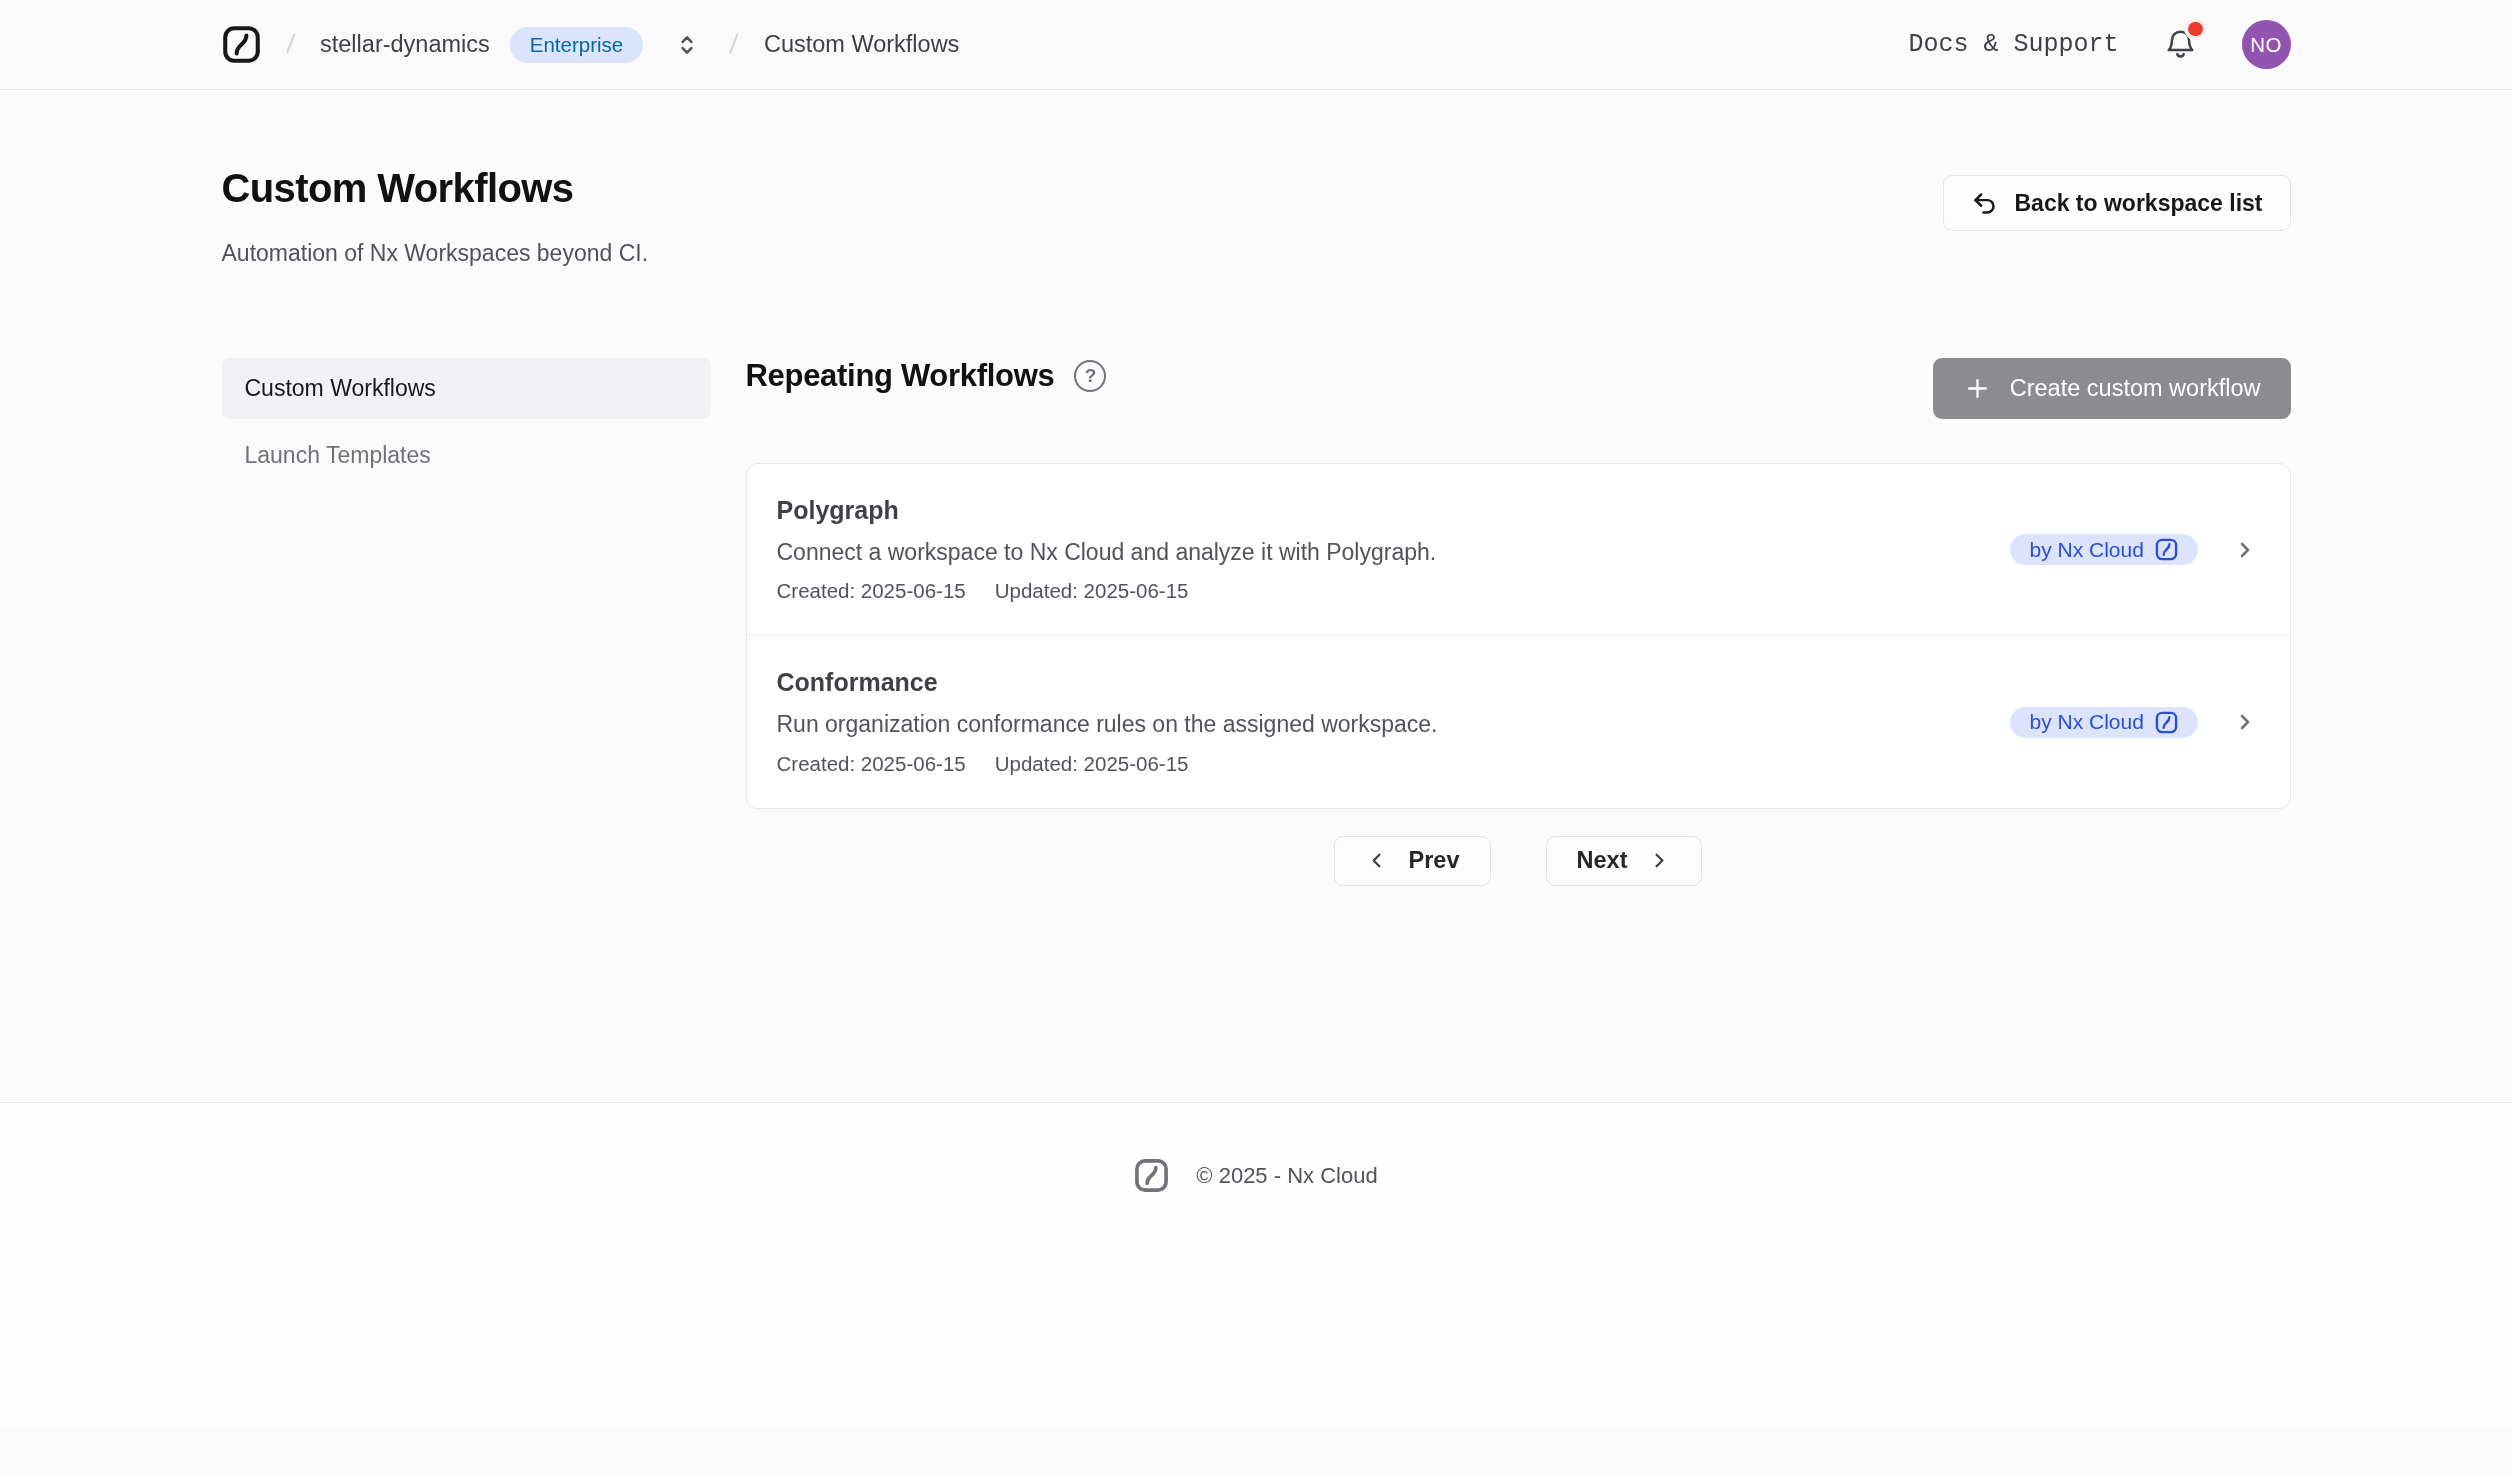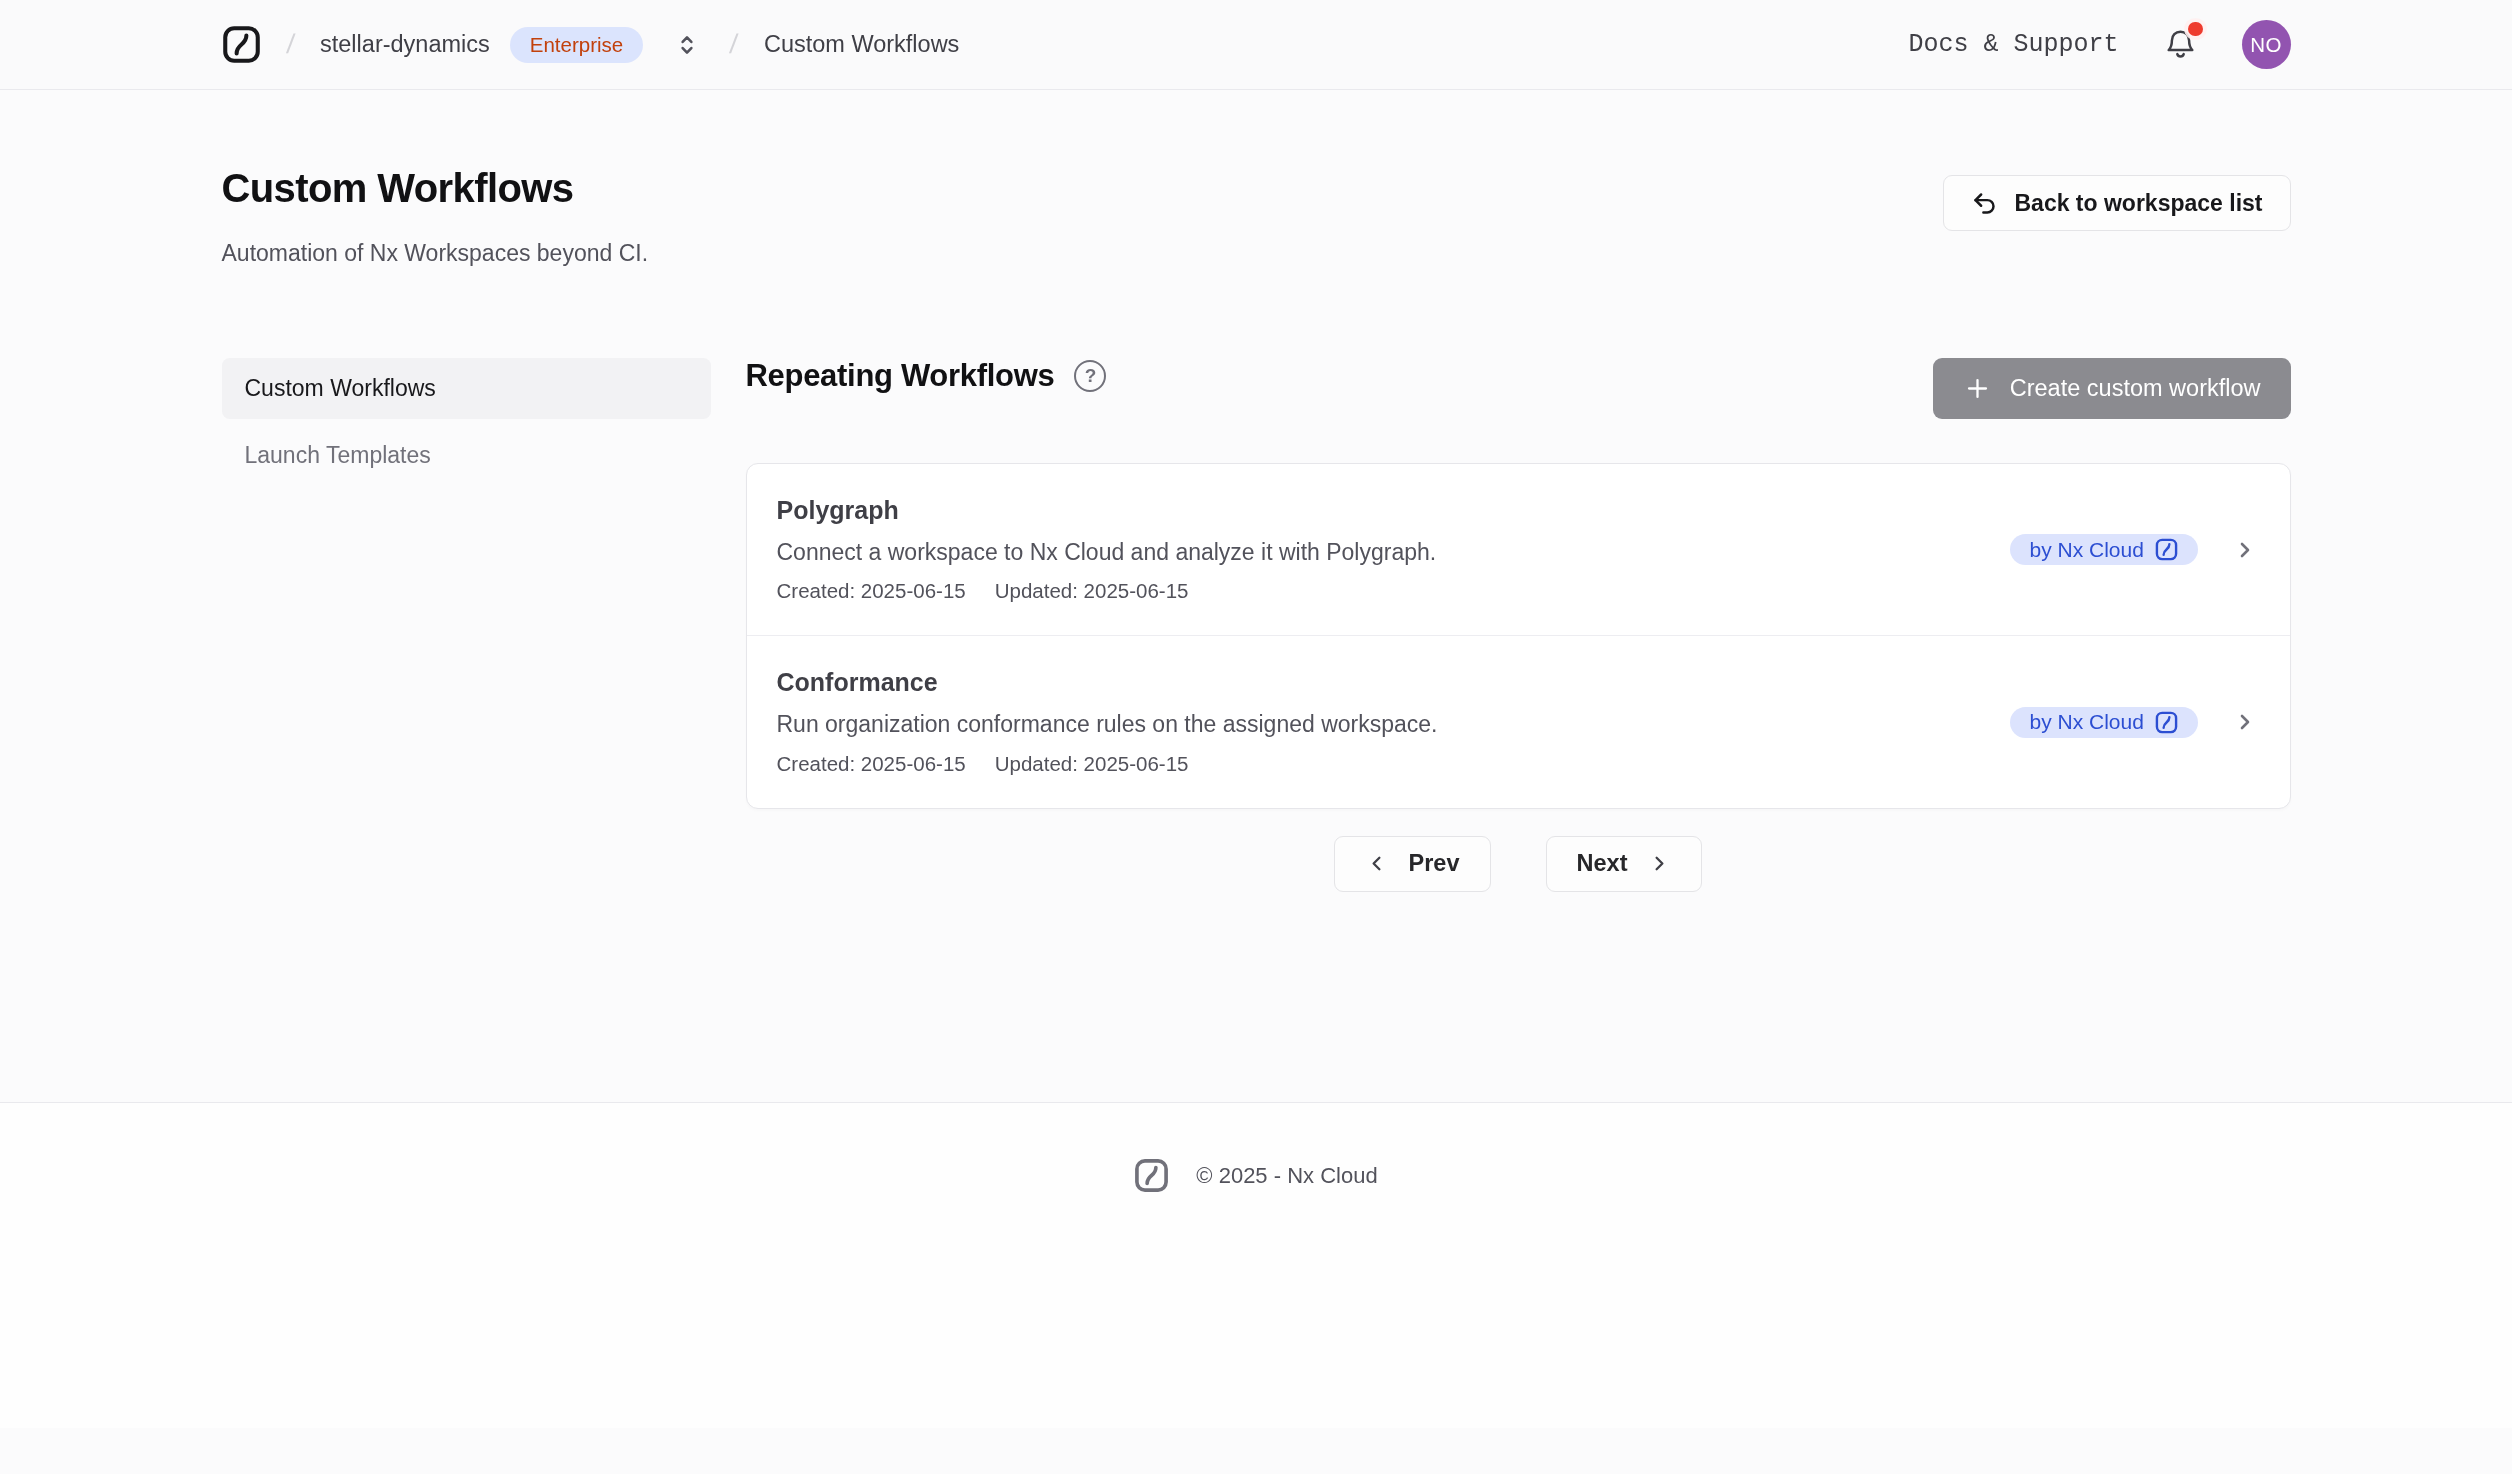--- a/index.html
+++ b/index.html
@@ -21,21 +21,21 @@
   .header-inner {
     width: 2069px; height: 100%;
     margin: 0 auto;
     display: flex; align-items: center; justify-content: space-between;
   }
   .crumbs { display: flex; align-items: center; gap: 26px; }
   .crumb-slash { font-size: 27px; color: #d4d4d8; font-weight: 400; transform: skewX(-6deg); }
   .ws-name { font-size: 23.5px; font-weight: 500; color: #3f3f46; }
   .plan-badge {
     height: 36px; padding: 0 20px; border-radius: 20px;
-    background: #dbe4fd; color: #c2410c;
+    background: #dbe4fd; color: #0369a1;
     font-size: 20.5px; font-weight: 500;
     display: inline-flex; align-items: center;
     margin-left: -6px;
   }
   .ws-switcher { display: inline-flex; align-items: center; padding: 4.6px; cursor: pointer; }
   .crumb-page { font-size: 23.5px; font-weight: 500; color: #3f3f46; }
 
   .header-right { display: flex; align-items: center; gap: 44px; }
   .docs-link { font-size: 25px; color: #3f3f46; font-weight: 500; cursor: pointer; font-family: Liberation Mono, monospace; }
   .bell-wrap { position: relative; display: inline-flex; cursor: pointer; }
@@ -124,21 +124,21 @@
     height: 31px; padding: 0 20px; border-radius: 20.5px;
     background: #dce3fd; color: #2c4ed2;
     font-size: 21px; font-weight: 500;
     display: inline-flex; align-items: center; gap: 10.6px;
     cursor: pointer;
   }
 
   
   .pagination { display: flex; justify-content: center; gap: 55px; margin-top: 27px; }
   .page-btn {
-    height: 56px; padding: 0 30px;
+    height: 50px; padding: 0 30px;
     display: inline-flex; align-items: center; gap: 21px;
     background: #fdfdfd; border: 1.5px solid #e4e4e7; border-radius: 9px;
     font-size: 23.5px; font-weight: 700; color: #27272a;
     font-family: inherit; cursor: pointer;
   }
 
   
   .footer {
     border-top: 1.5px solid #e9e9ed;
     background: #fefefe;

